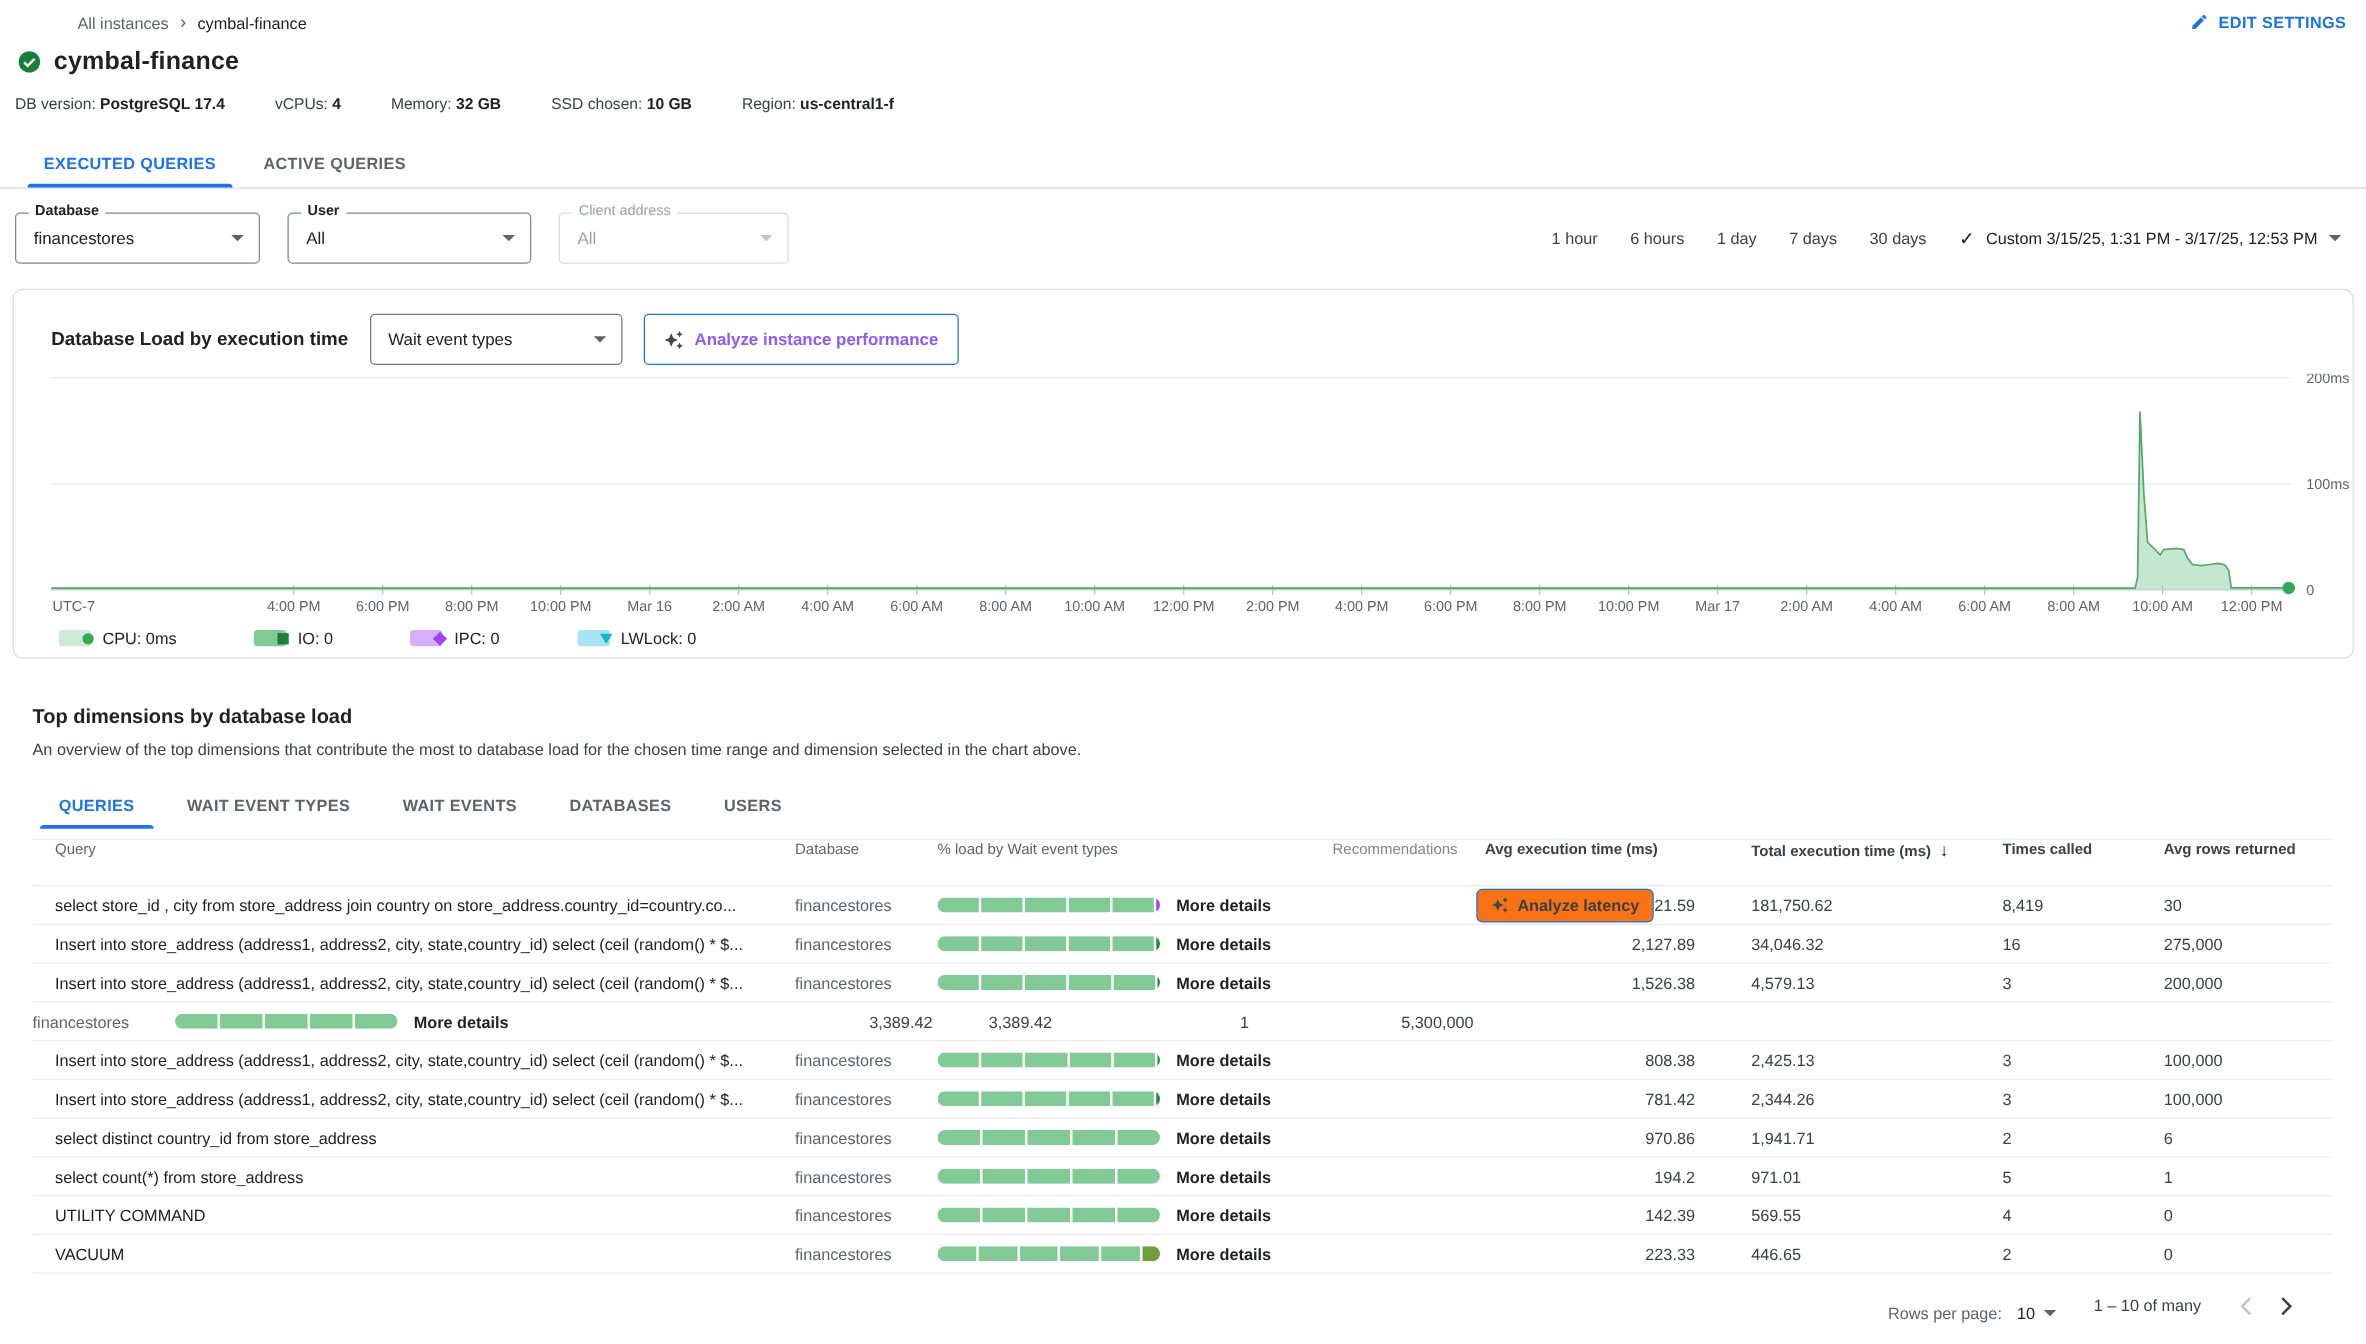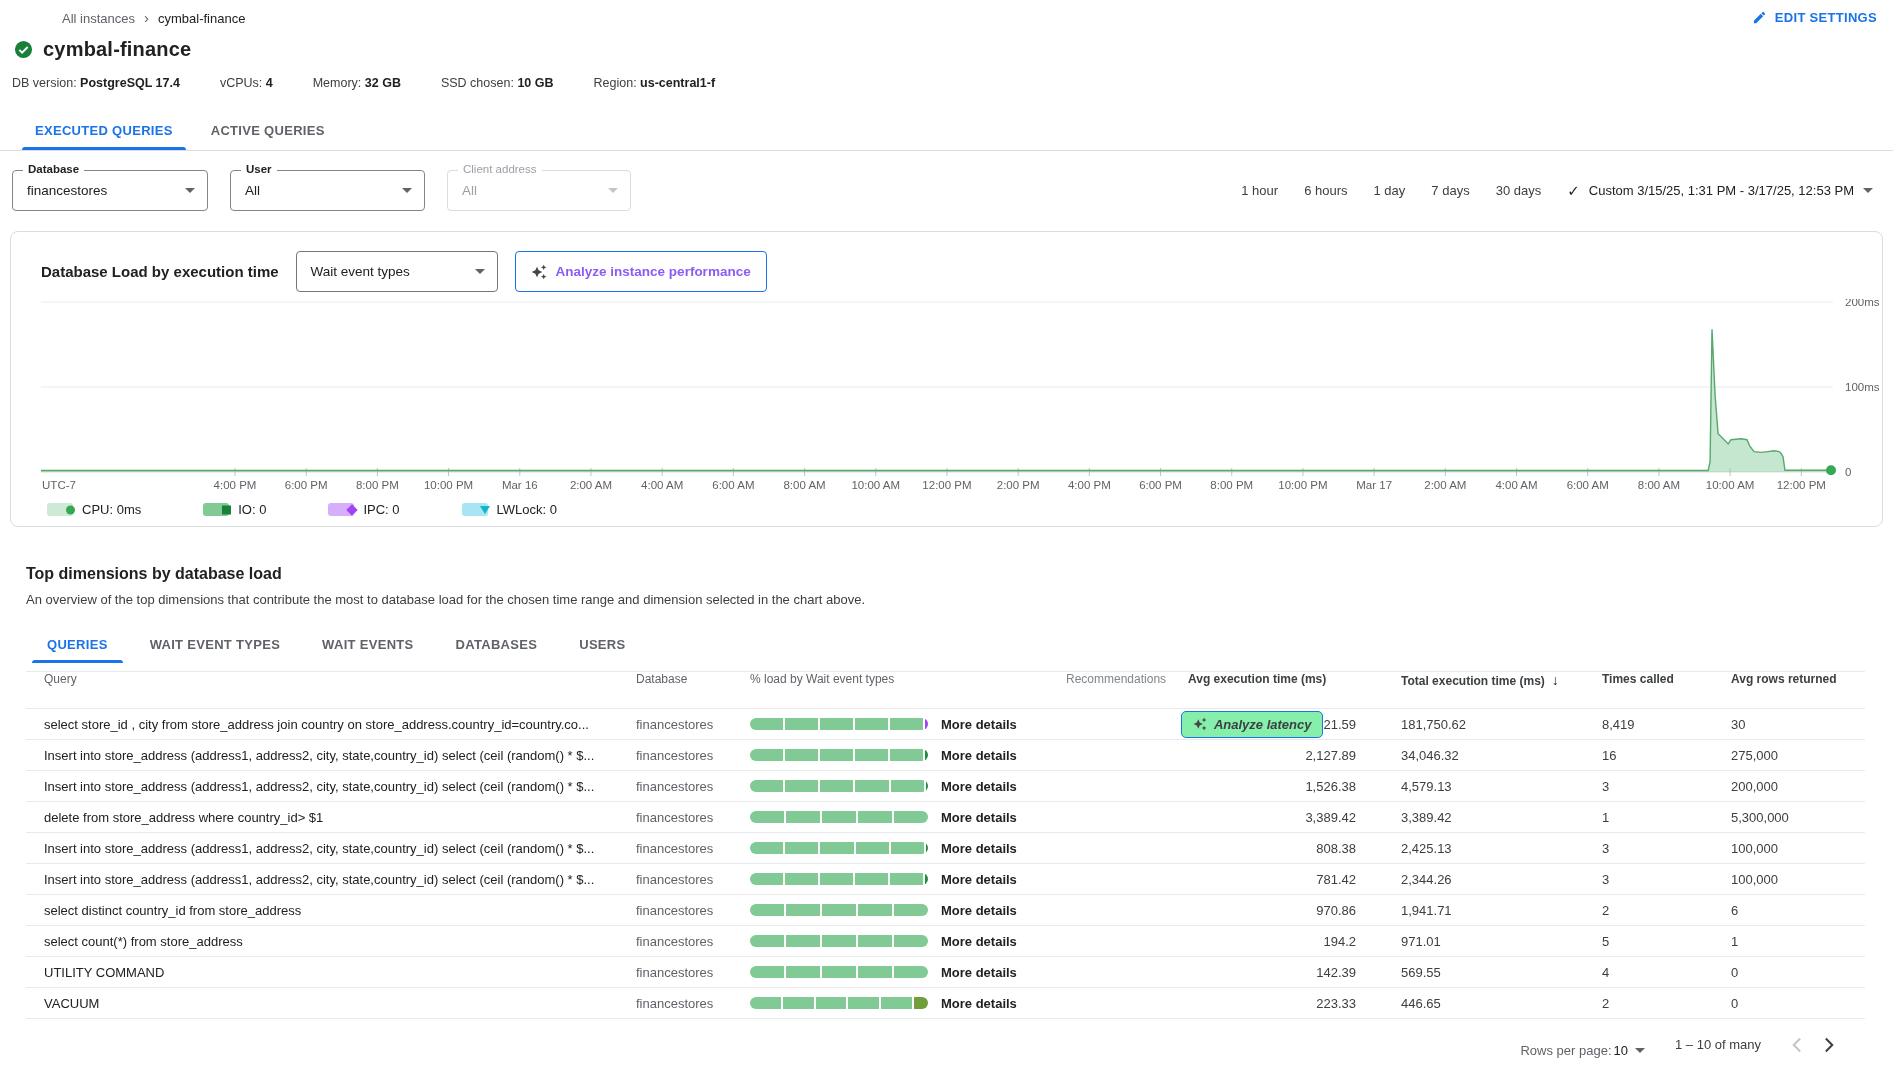--- a/index.html
+++ b/index.html
@@ -82,25 +82,25 @@
   .thead .th-strong { color:#3c4043; font-weight:bold; }
   .thead .th-light { color:#80868b; }
   .thead .col-avg { justify-content:flex-start; padding-right:0; }
   .sort-arrow { margin-left:7px; font-size:14px; color:#202124; }
 
   .loadbar { width:178px; height:12px; border-radius:6px; overflow:hidden; display:flex; gap:2px; flex:none; }
   .loadbar .seg { flex:1; background:#81c995; }
   .loadbar .cap { flex:none; }
   .more-details { color:#202124; font-weight:bold; cursor:pointer; white-space:nowrap; }
 
-  .latency-btn { display:flex; align-items:center; gap:7px; height:27px; padding:0 11px; margin-right:auto; border:1.5px solid #1a73e8; border-radius:5px; background:#86efac; font-size:13px; font-weight:bold; color:#3c4043; cursor:pointer; font-family:inherit; flex:none;font-style:italic; }
+  .latency-btn { display:flex; align-items:center; gap:7px; height:27px; padding:0 11px; margin-right:auto; border:1.5px solid #1a73e8; border-radius:5px; background:#f97316; font-size:13px; font-weight:bold; color:#3c4043; cursor:pointer; font-family:inherit; flex:none; }
 
   
   .pagination { display:flex; justify-content:flex-end; align-items:center; gap:30px; margin-top:12px; padding-right:30px; font-size:13px; color:#3c4043; }
-  .rpp { display:flex; align-items:flex-end; gap:2px; color:#5f6368;margin-top:12px; }
+  .rpp { display:flex; align-items:flex-end; gap:12px; color:#5f6368;margin-top:12px; }
   .rpp-val { display:flex; align-items:center; gap:7px; color:#202124; cursor:pointer; }
   .pg-chevs { display:flex; align-items:center; gap:22px; }
   .pg-chev { background:none; border:none; cursor:pointer; display:flex; align-items:center; }
 </style>
 </head>
 <body>
 
 <div class="topbar">
   <div class="crumbs">
     <span class="crumb-parent">All instances</span>
@@ -364,21 +364,20 @@
           </div>
           <div class="col-rec"></div>
           <div class="col-avg">
             <span>1,526.38</span>
           </div>
           <div class="col-total">4,579.13</div>
           <div class="col-times">3</div>
           <div class="col-rows">200,000</div>
         </div>
         <div class="tr">
-          <div class="col-query">delete from store_address where country_id&gt; $1</div>
           <div class="col-db">financestores</div>
           <div class="col-load">
             <span class="loadbar">
               <span class="seg" style="background: rgb(129, 201, 149);"></span>
               <span class="seg" style="background: rgb(129, 201, 149);"></span>
               <span class="seg" style="background: rgb(129, 201, 149);"></span>
               <span class="seg" style="background: rgb(129, 201, 149);"></span>
               <span class="seg" style="background: rgb(129, 201, 149);"></span>
             </span>
             <span class="more-details">More details</span>

